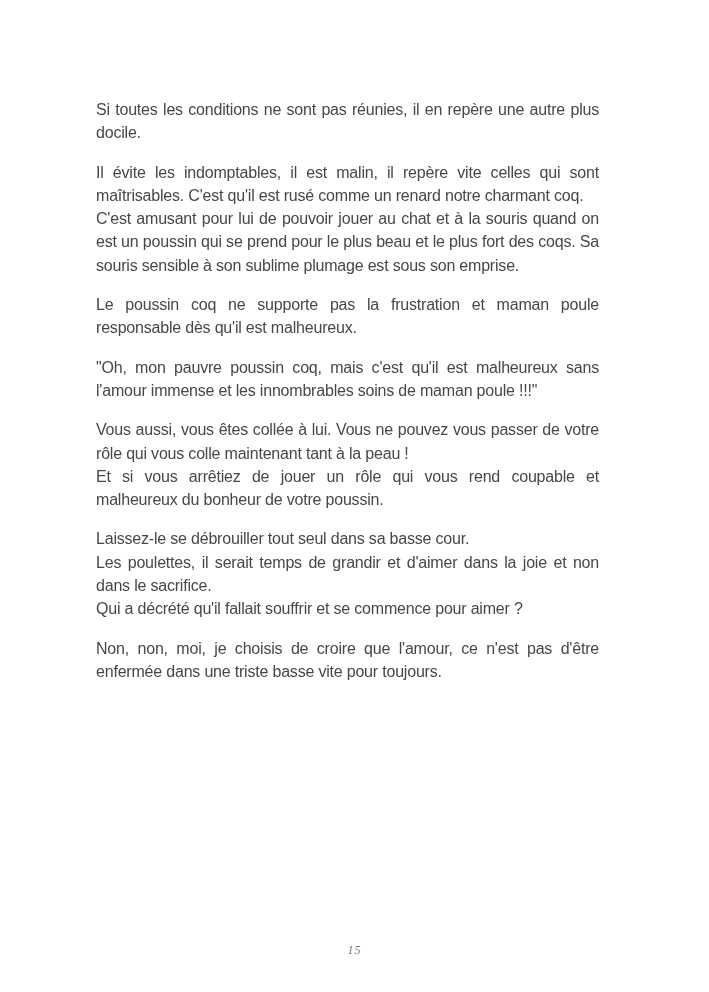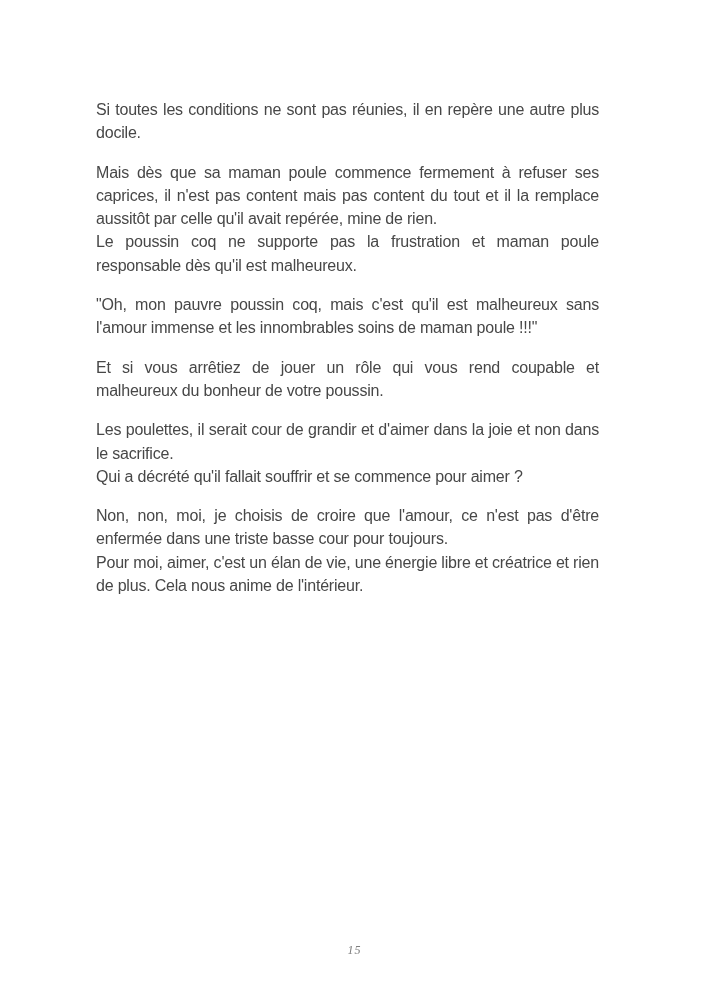--- a/index.html
+++ b/index.html
@@ -49,43 +49,45 @@
 
 <div class="page">
 
   <div class="text-block">
 
     <div class="group">
       <p>Si toutes les conditions ne sont pas réunies, il en repère une autre plus docile.</p>
     </div>
 
     <div class="group">
+      <p>Il évite les indomptables, il est malin, il repère vite celles qui sont maîtrisables. C'est qu'il est rusé comme un renard notre charmant coq.</p>
+      <p>C'est amusant pour lui de pouvoir jouer au chat et à la souris quand on est un poussin qui se prend pour le plus beau et le plus fort des coqs. Sa souris sensible à son sublime plumage est sous son emprise.</p>
     </div>
 
     <div class="group">
-      <p>Mais dès que sa maman poule commence fermement à refuser ses caprices, il n'est pas content mais pas content du tout et il la remplace aussitôt par celle qu'il avait repérée, mine de rien.</p>
       <p>Le poussin coq ne supporte pas la frustration et maman poule responsable dès qu'il est malheureux.</p>
     </div>
 
     <div class="group">
       <p>"Oh, mon pauvre poussin coq, mais c'est qu'il est malheureux sans l'amour immense et les innombrables soins de maman poule !!!"</p>
     </div>
 
     <div class="group">
+      <p>Vous aussi, vous êtes collée à lui. Vous ne pouvez vous passer de votre rôle qui vous colle maintenant tant à la peau !</p>
       <p>Et si vous arrêtiez de jouer un rôle qui vous rend coupable et malheureux du bonheur de votre poussin.</p>
     </div>
 
     <div class="group">
-      <p>Les poulettes, il serait cour de grandir et d'aimer dans la joie et non dans le sacrifice.</p>
+      <p>Laissez-le se débrouiller tout seul dans sa basse cour.</p>
+      <p>Les poulettes, il serait temps de grandir et d'aimer dans la joie et non dans le sacrifice.</p>
       <p>Qui a décrété qu'il fallait souffrir et se commence pour aimer ?</p>
     </div>
 
     <div class="group">
-      <p>Non, non, moi, je choisis de croire que l'amour, ce n'est pas d'être enfermée dans une triste basse cour pour toujours.</p>
-      <p>Pour moi, aimer, c'est un élan de vie, une énergie libre et créatrice et rien de plus. Cela nous anime de l'intérieur.</p>
+      <p>Non, non, moi, je choisis de croire que l'amour, ce n'est pas d'être enfermée dans une triste basse vite pour toujours.</p>
     </div>
 
   </div>
 
   <div class="page-footer">
     <span class="page-number">15</span>
   </div>
 
 </div>
 

